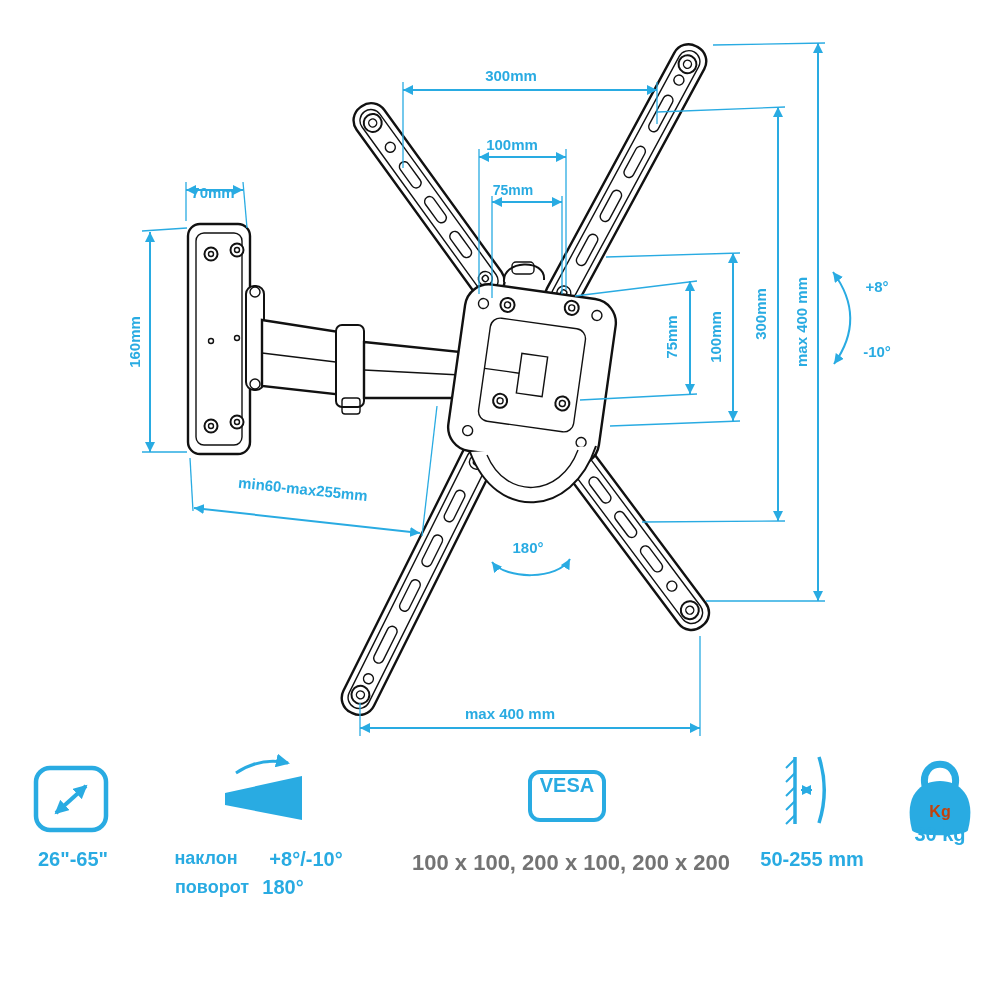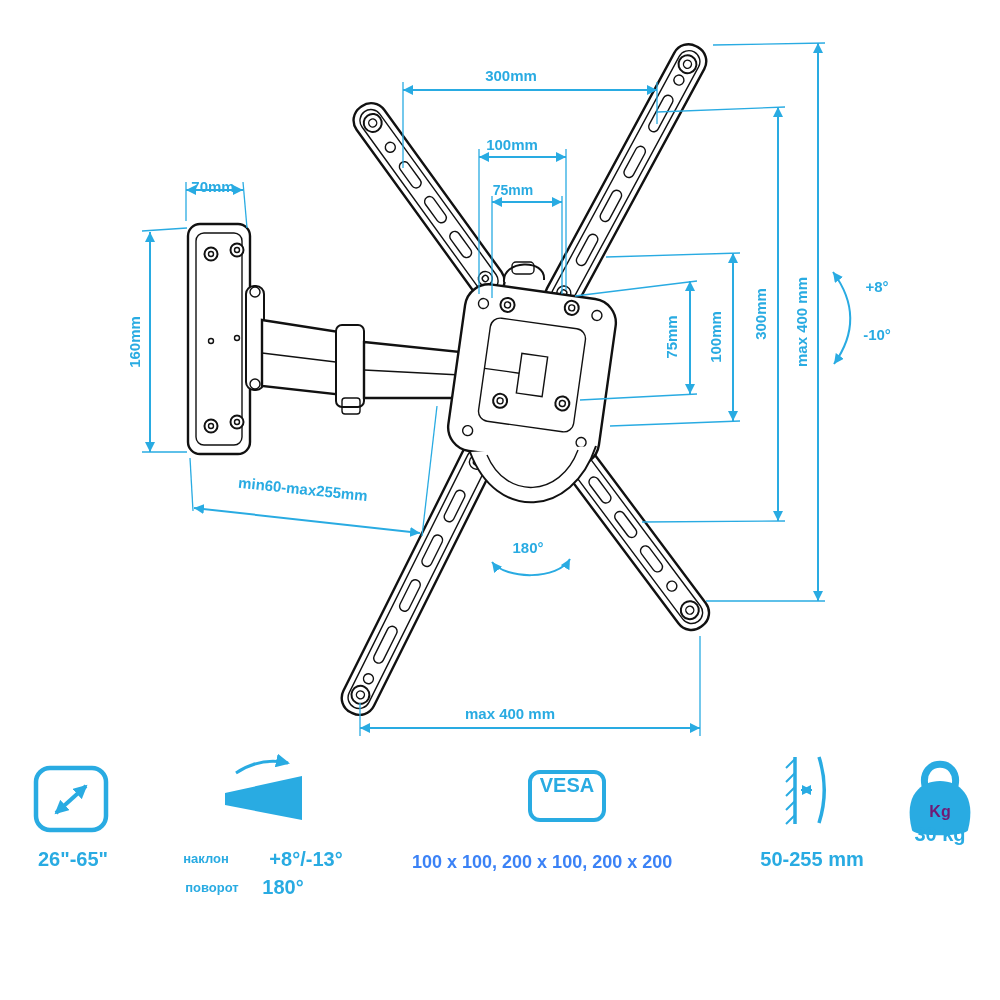--- a/index.html
+++ b/index.html
@@ -11,27 +11,27 @@
   .thin{fill:none;stroke:#111;stroke-width:1.4;}
   .dimline{stroke:#29abe2;stroke-width:2;fill:none;}
   .extline{stroke:#29abe2;stroke-width:1.3;fill:none;}
   .icon{stroke:#29abe2;fill:none;}
   .lbl{position:absolute;transform:translate(-50%,-50%);color:#29abe2;
        font-weight:bold;font-size:15px;white-space:nowrap;}
   .sm{font-size:14px;}
   .vert{transform:translate(-50%,-50%) rotate(-90deg);}
   .spec{position:absolute;transform:translate(-50%,-50%);color:#29abe2;
         font-weight:bold;font-size:20px;white-space:nowrap;}
-  .sm2{font-size:13px;}
+  .sm2{font-size:18px;}
   .vesa-badge{position:absolute;left:528px;top:770px;width:70px;height:44px;
         border:4px solid #29abe2;border-radius:12px;display:flex;
         justify-content:center;color:#29abe2;font-weight:bold;font-size:20px;}
-  .vesa-lines{position:absolute;left:412px;top:849px;color:#3b82f6;font-weight:bold;
-        font-size:18px;line-height:27px;white-space:nowrap;}
-  .kg-label{position:absolute;transform:translate(-50%,-50%);color:#701a75;
+  .vesa-lines{position:absolute;left:412px;top:849px;color:#737373;font-weight:bold;
+        font-size:22px;line-height:27px;white-space:nowrap;}
+  .kg-label{position:absolute;transform:translate(-50%,-50%);color:#c2410c;
         font-weight:bold;font-size:16px;}
 </style>
 </head>
 <body>
 
 <div id="stage">
 
 <svg width="1000" height="1000" viewBox="0 0 1000 1000">
   <defs>
     <marker id="dimA" markerUnits="userSpaceOnUse" markerWidth="12" markerHeight="10" refX="10" refY="5" orient="auto-start-reverse">
@@ -218,35 +218,35 @@
   </g>
   <g>
     <path d="M925,786 C919,757 961,757 955,786" stroke="#29abe2" stroke-width="7" fill="none"></path>
     <path d="M912,830 C903,795 921,781 940,781 C959,781 977,795 968,830 C966,837 914,837 912,830 Z" fill="#29abe2"></path>
   </g>
 </svg>
 
 <div class="lbl" style="left:511px;top:75px">300mm</div>
 <div class="lbl" style="left:512px;top:144px">100mm</div>
 <div class="lbl sm" style="left:513px;top:190px">75mm</div>
-<div class="lbl" style="left:213px;top:186px">70mm</div>
+<div class="lbl" style="left:213px;top:192px">70mm</div>
 <div class="lbl vert" style="left:134px;top:342px">160mm</div>
 <div class="lbl" style="left:303px;top:489px;transform:translate(-50%,-50%) rotate(6deg)">min60-max255mm</div>
 <div class="lbl vert" style="left:671px;top:337px">75mm</div>
 <div class="lbl vert" style="left:715px;top:337px">100mm</div>
 <div class="lbl vert" style="left:760px;top:314px">300mm</div>
 <div class="lbl vert" style="left:801px;top:322px">max 400 mm</div>
 <div class="lbl" style="left:877px;top:286px">+8°</div>
-<div class="lbl" style="left:877px;top:334px">-10°</div>
+<div class="lbl" style="left:877px;top:351px">-10°</div>
 <div class="lbl" style="left:528px;top:547px">180°</div>
 <div class="lbl" style="left:510px;top:713px">max 400 mm</div>
 
 <div class="spec" style="left:73px;top:859px">26"-65"</div>
 <div class="spec sm2" style="left:206px;top:858px">наклон</div>
-<div class="spec" style="left:306px;top:859px">+8°/-13°</div>
+<div class="spec" style="left:306px;top:859px">+8°/-10°</div>
 <div class="spec sm2" style="left:212px;top:887px">поворот</div>
 <div class="spec" style="left:283px;top:887px">180°</div>
 
 <div class="vesa-badge">
   <span>VESA</span>
 </div>
 <div class="vesa-lines">
   <div>100 x 100, 200 x 100, 200 x 200</div>
 </div>
 

